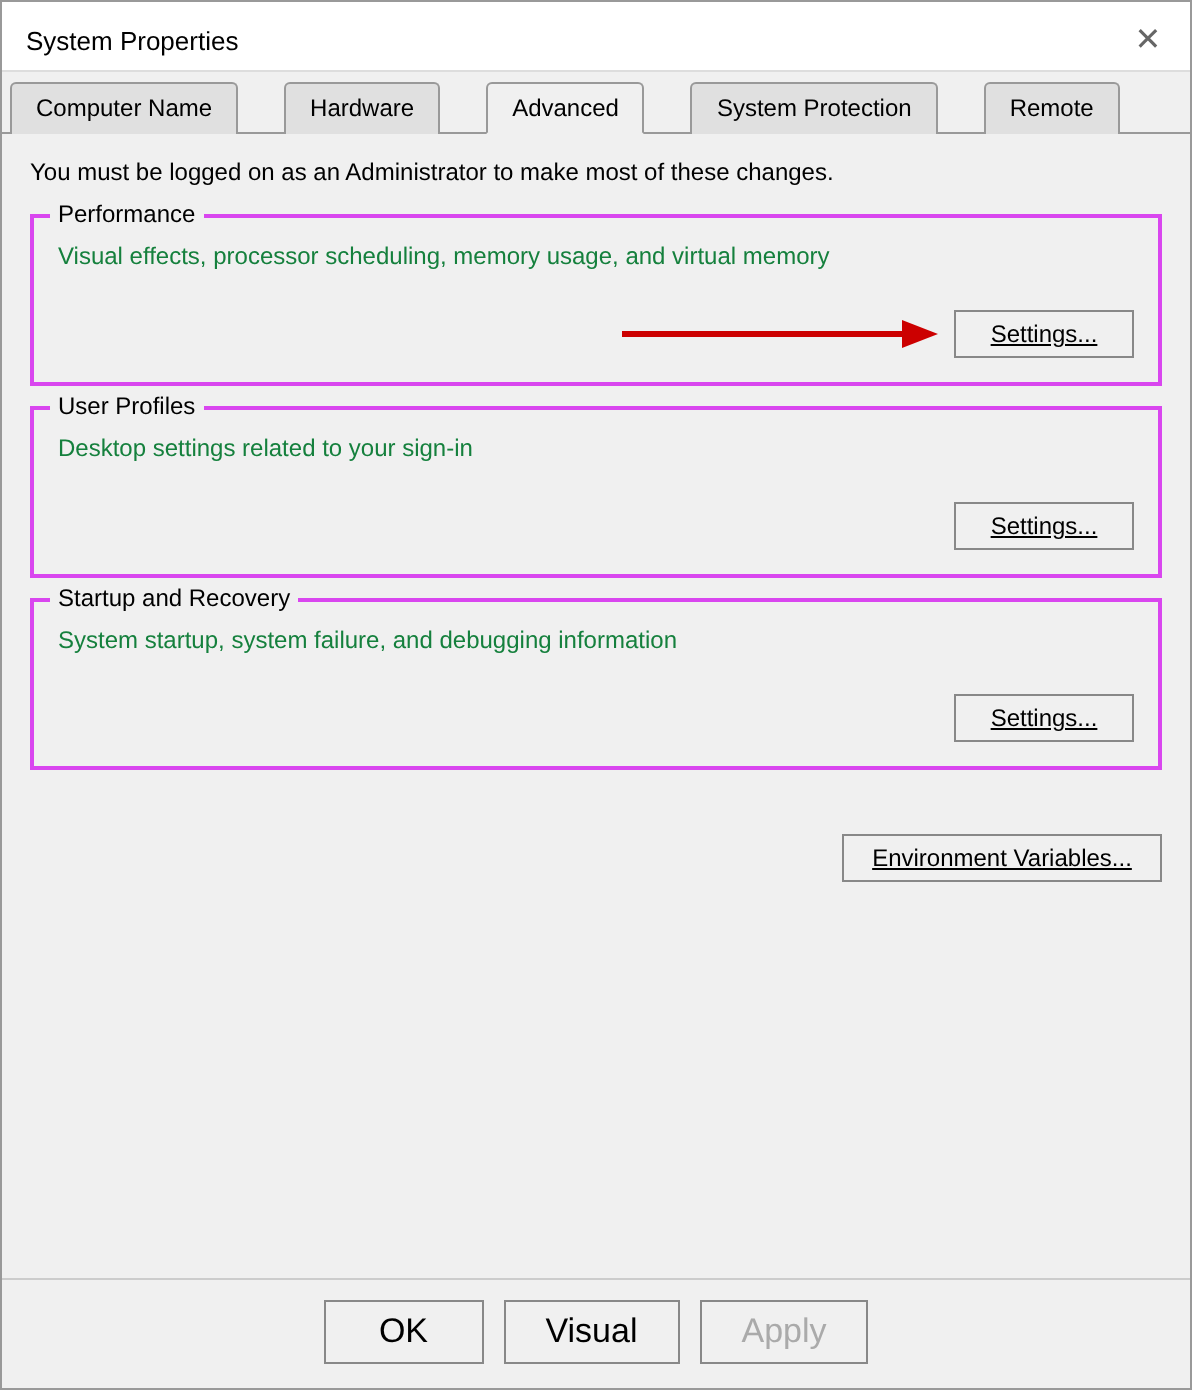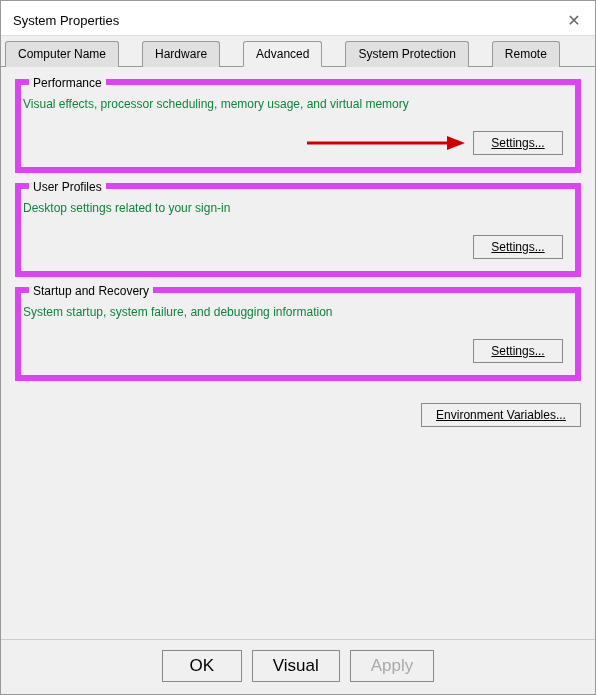--- a/index.html
+++ b/index.html
@@ -81,22 +81,22 @@
       flex-direction: column;
       gap: 10px;
       overflow: auto;
     }
     .info-text {
       font-size: 12px;
       color: #000;
       margin-bottom: 4px;
     }
     .group-box {
-      border: 6px solid #d946ef;
-      padding: 10px 12px 12px 2px;
+      border: 2px solid #d946ef;
+      padding: 10px 12px 12px 12px;
       position: relative;
       background: #f0f0f0;
     }
     .group-label {
       position: absolute;
       top: -9px;
       left: 8px;
       background: #f0f0f0;
       padding: 0 4px;
       font-size: 12px;
@@ -121,21 +121,21 @@
       border: 1px solid #888;
       font-size: 12px;
       cursor: pointer;
       min-width: 90px;
       font-family: 'Segoe UI', Tahoma, sans-serif;
       text-decoration: underline;
     }
     .env-row {
       display: flex;
       justify-content: flex-end;
-      margin-top: 12px;
+      margin-top: 22px;
     }
     .bottom-bar {
       display: flex;
       justify-content: center;
       gap: 10px;
       padding: 10px 14px 12px 14px;
       border-top: 1px solid #ccc;
       background: #f0f0f0;
       flex-shrink: 0;
     }
@@ -174,20 +174,21 @@
 
   <div class="tab-bar">
     <div class="tab">Computer Name</div>
     <div class="tab">Hardware</div>
     <div class="tab active">Advanced</div>
     <div class="tab">System Protection</div>
     <div class="tab">Remote</div>
   </div>
 
   <div class="content">
+    <div class="info-text">You must be logged on as an Administrator to make most of these changes.</div>
 
     <div class="group-box">
       <span class="group-label">Performance</span>
       <div class="group-desc">Visual effects, processor scheduling, memory usage, and virtual memory</div>
       <div class="perf-btn-row">
 
         <svg class="arrow-svg" width="160" height="22" viewBox="0 0 160 22" style="margin-right:6px;">
           <line x1="0" y1="11" x2="140" y2="11" stroke="#cc0000" stroke-width="3"></line>
           <polygon points="140,4 158,11 140,18" fill="#cc0000"></polygon>
         </svg>

